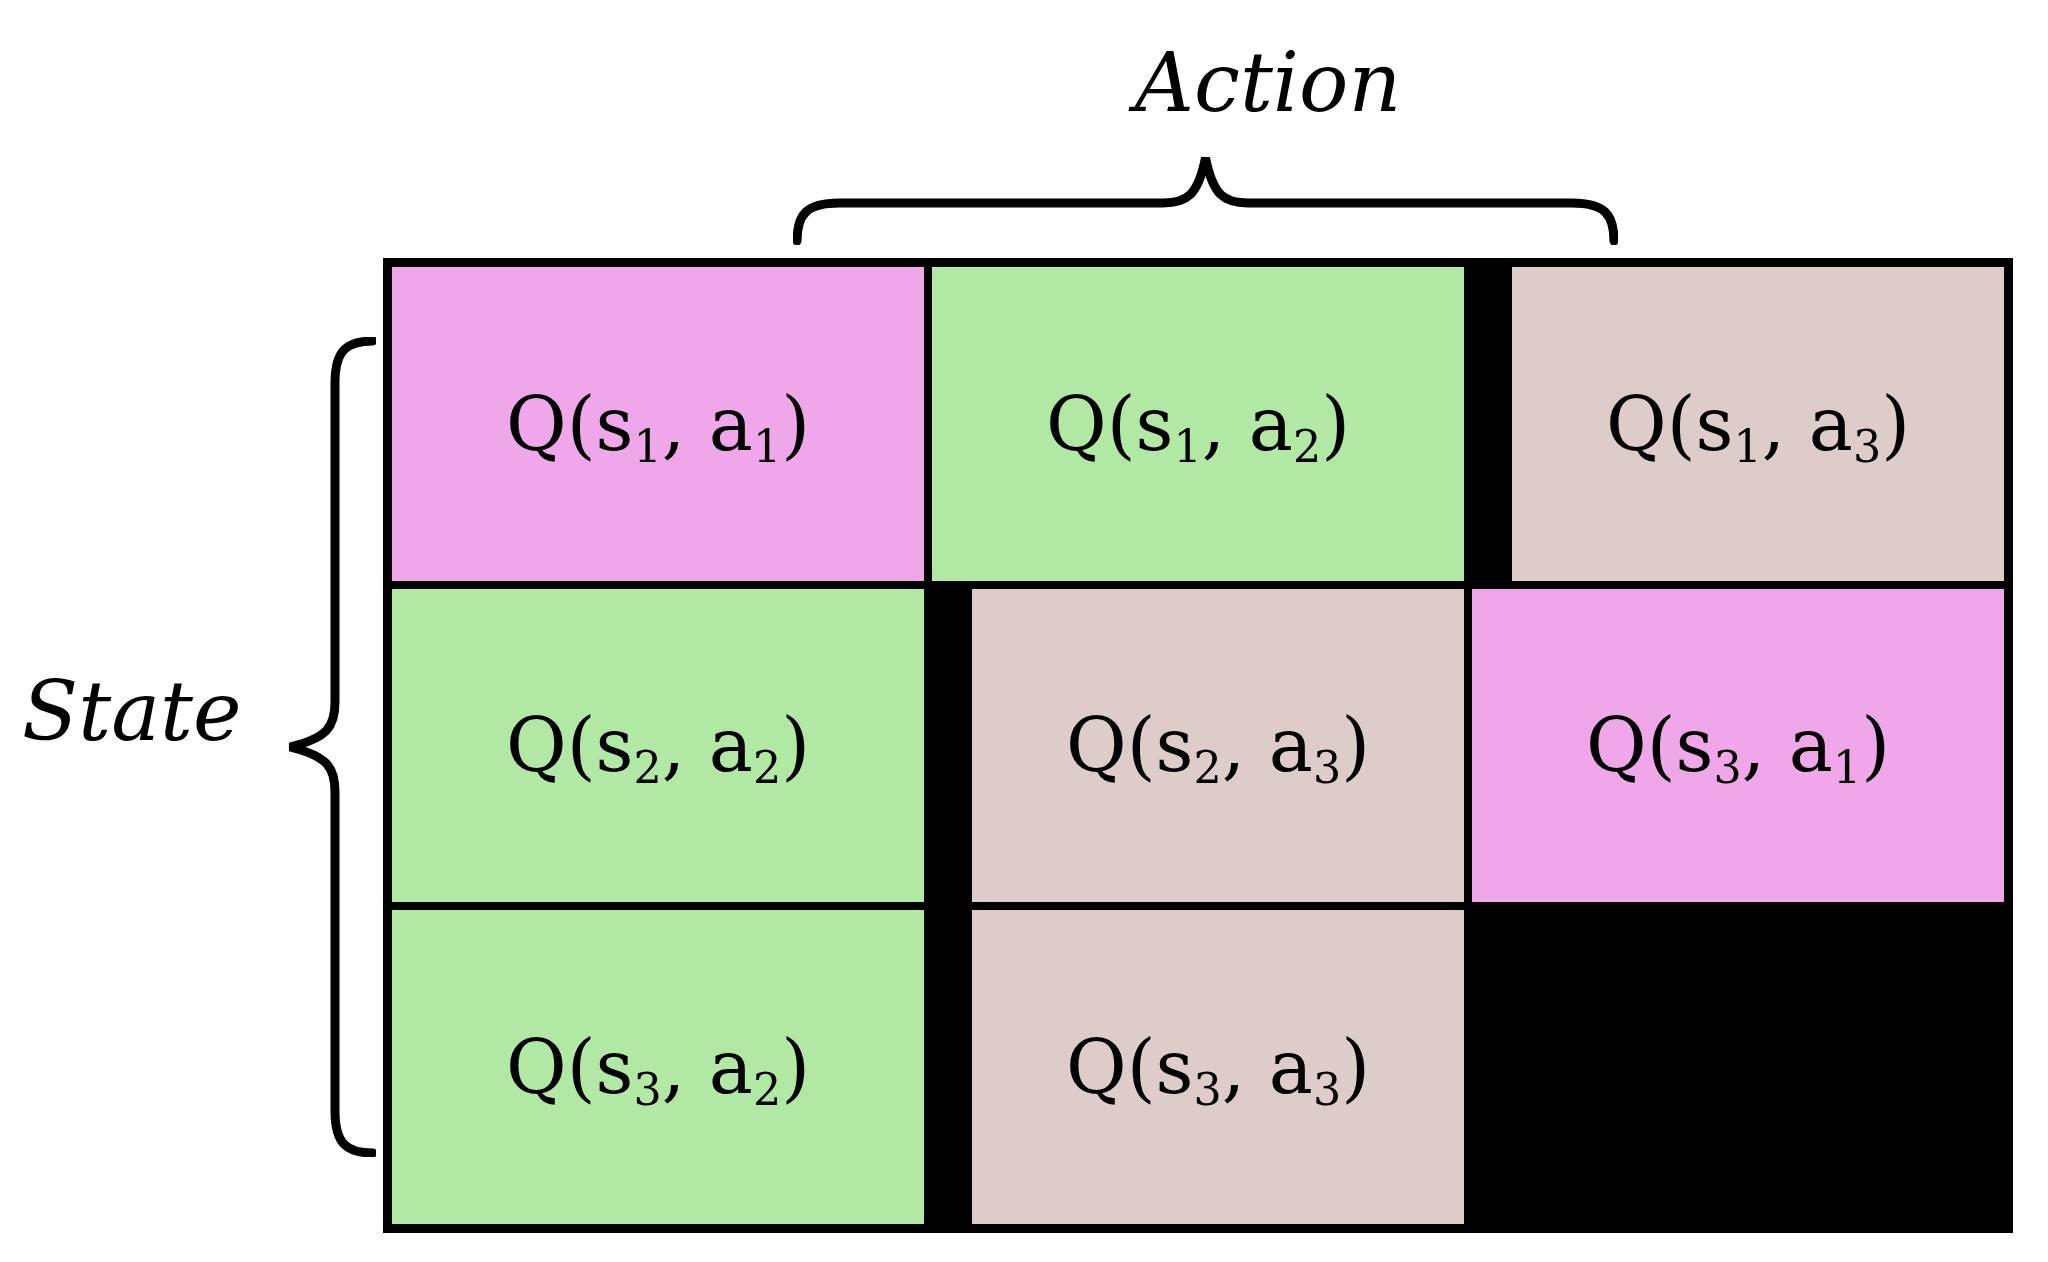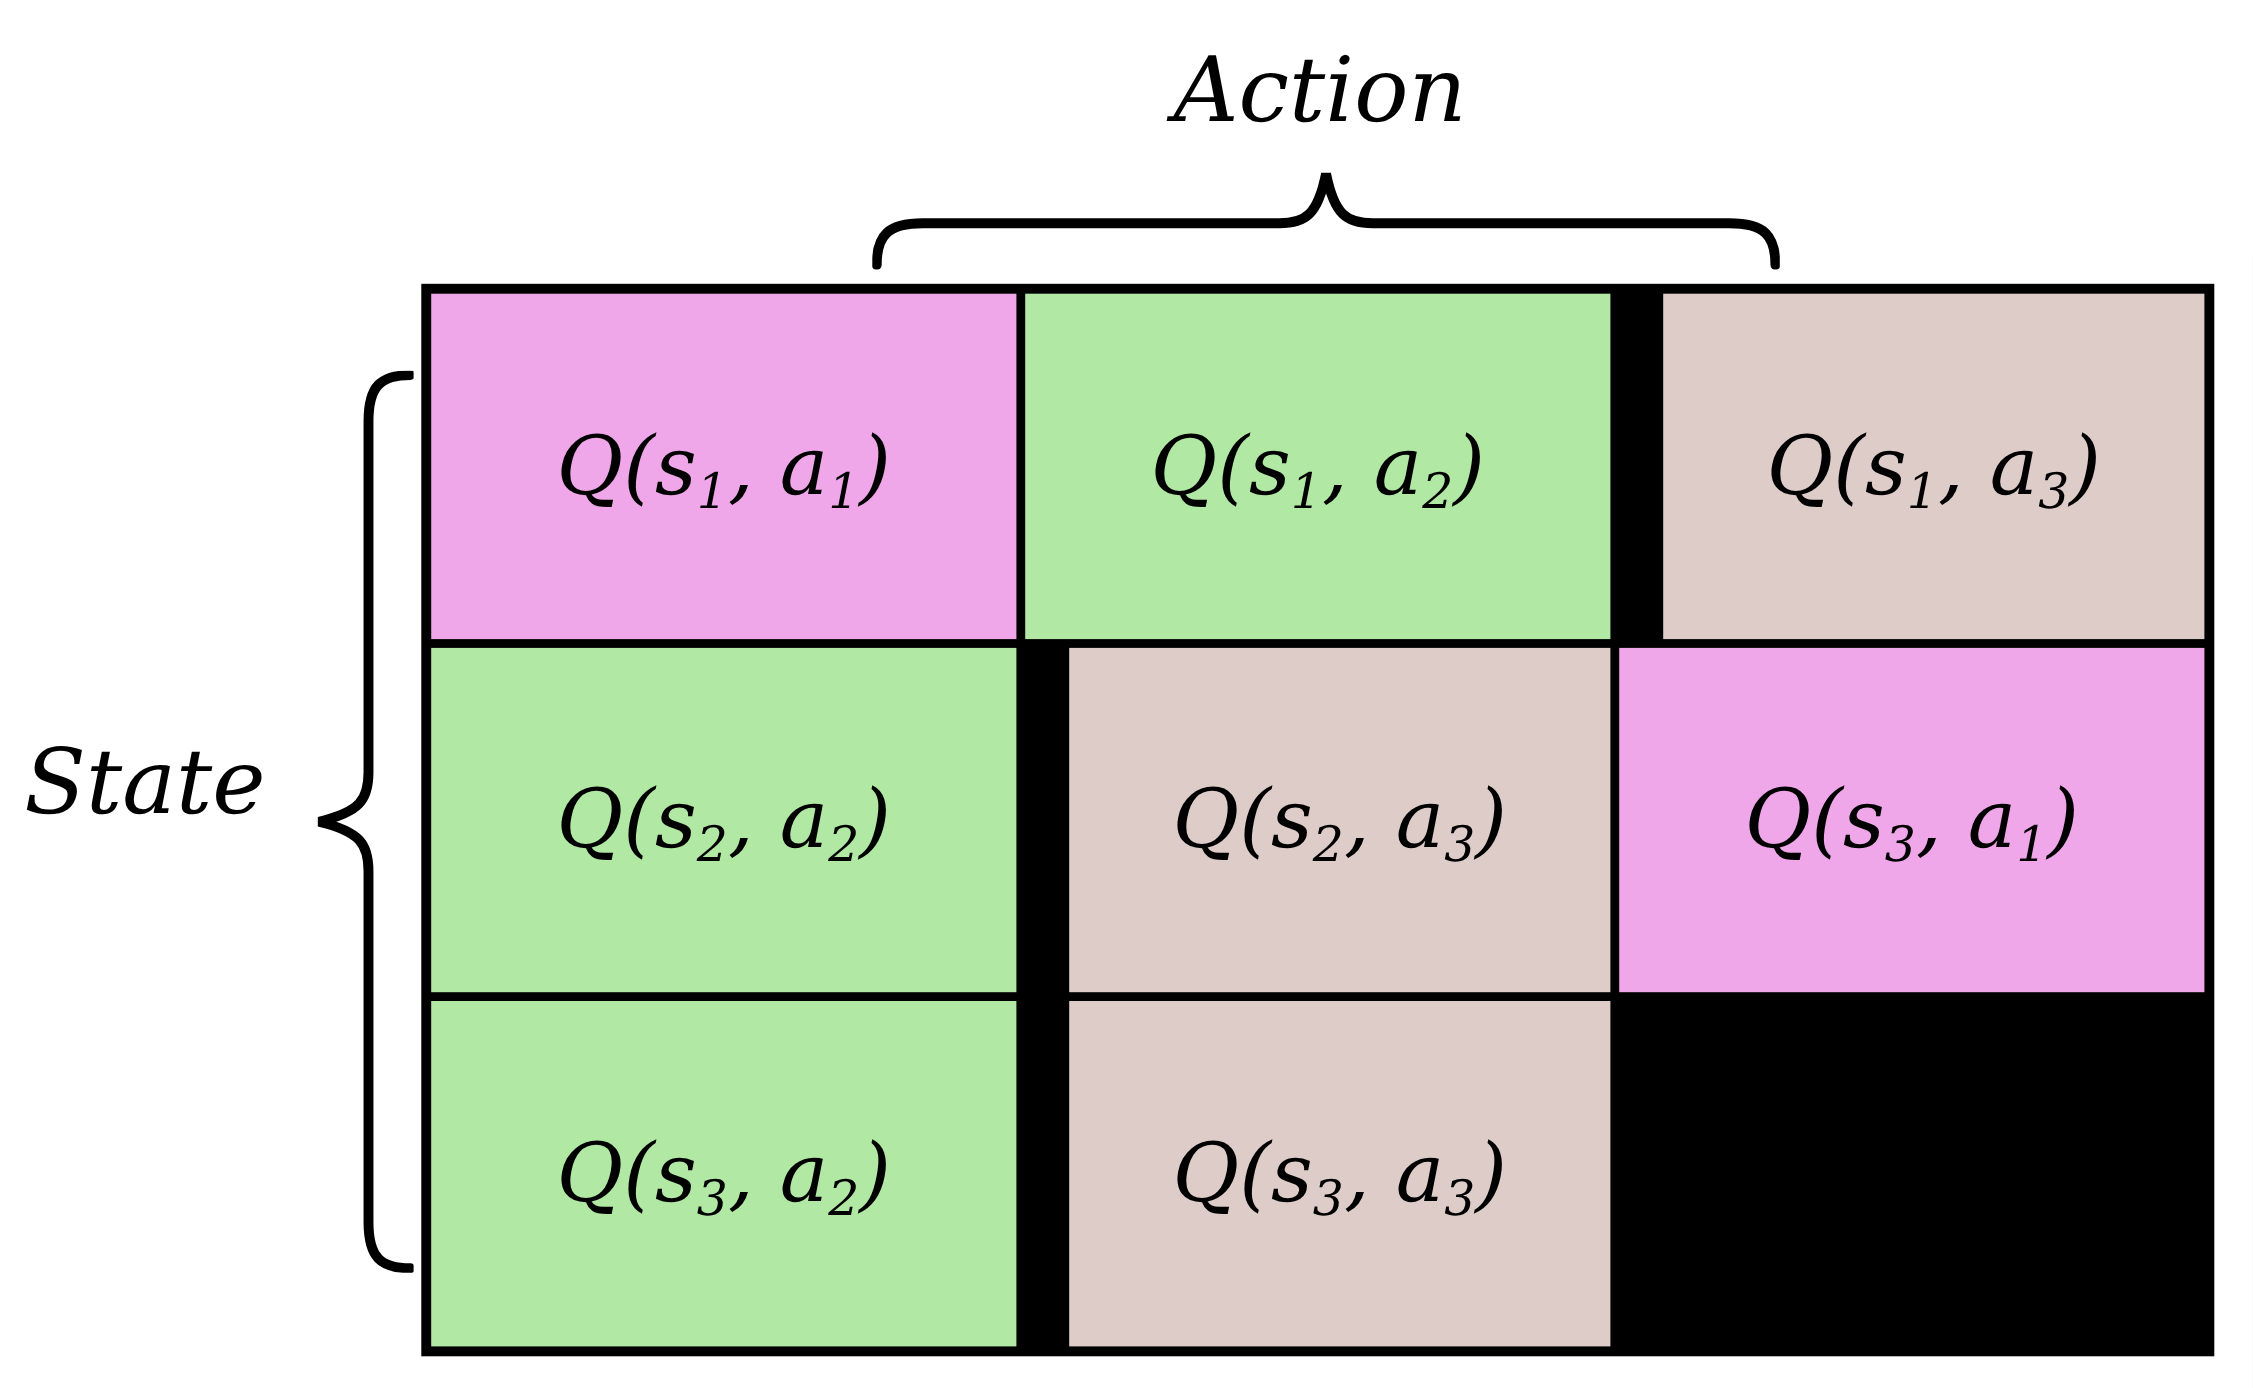--- a/index.html
+++ b/index.html
@@ -19,21 +19,21 @@
     position: absolute;
     font-family: "DejaVu Serif", serif;
     font-style: italic;
     font-weight: 500;
     font-size: 82px;
     line-height: 1;
     color: var(--text-color, #000000);
     white-space: nowrap;
   }
   .action-label {
-    left: 1200px;
+    left: 1268px;
     top: 42px;
     transform: translateX(-50%);
   }
   .state-label {
     left: 22px;
     top: 714px;
     transform: translateY(-52%);
   }
   .brace-svg {
     position: absolute;
@@ -74,21 +74,20 @@
   .cell {
     display: flex;
     align-items: center;
     justify-content: center;
   }
   .cell.c1 { background: var(--column1-fill, #EFA7EA); }
   .cell.c2 { background: var(--column2-fill, #B1E8A3); }
   .cell.c3 { background: var(--column3-fill, #DECCC8); margin-left: 40px; }
   .math {
     font-family: "DejaVu Serif", serif;
-    font-style: italic;
     font-size: 74px;
     line-height: 1;
     color: var(--text-color, #000000);
     white-space: nowrap;
     text-align: center;
   }
   .math sub {
     font-size: 0.6em;
     line-height: 0;
     vertical-align: -0.28em;

